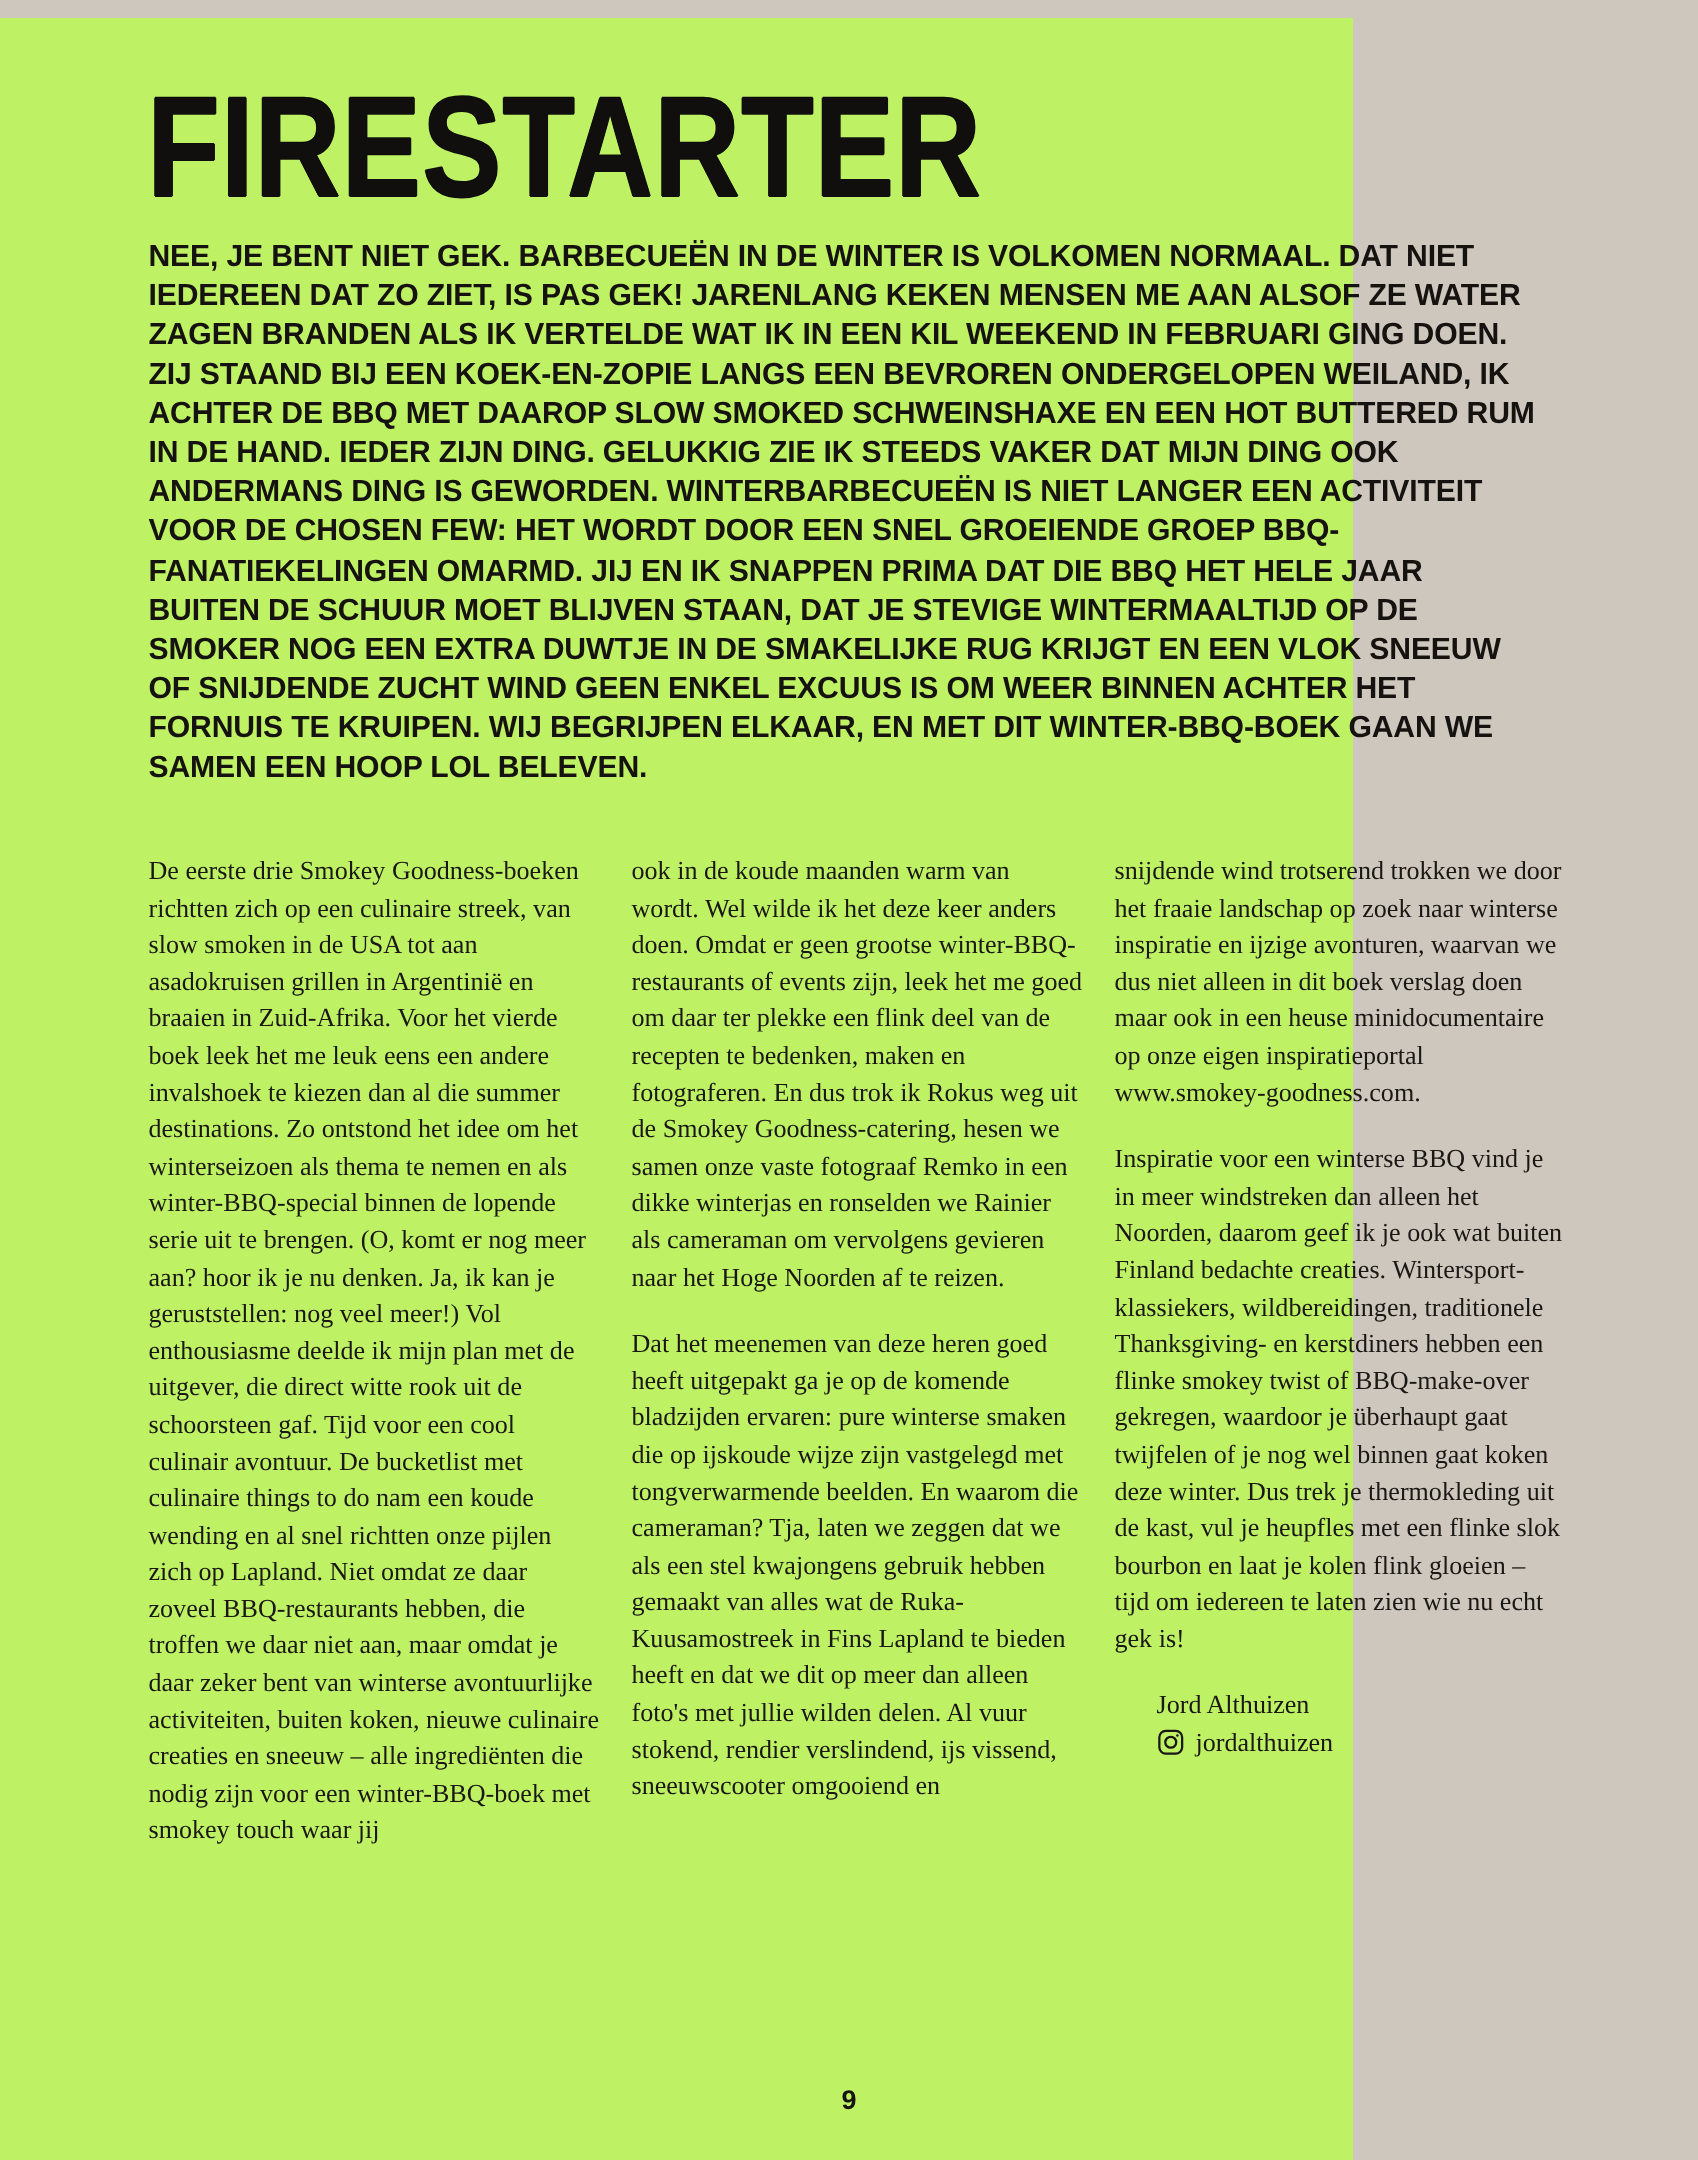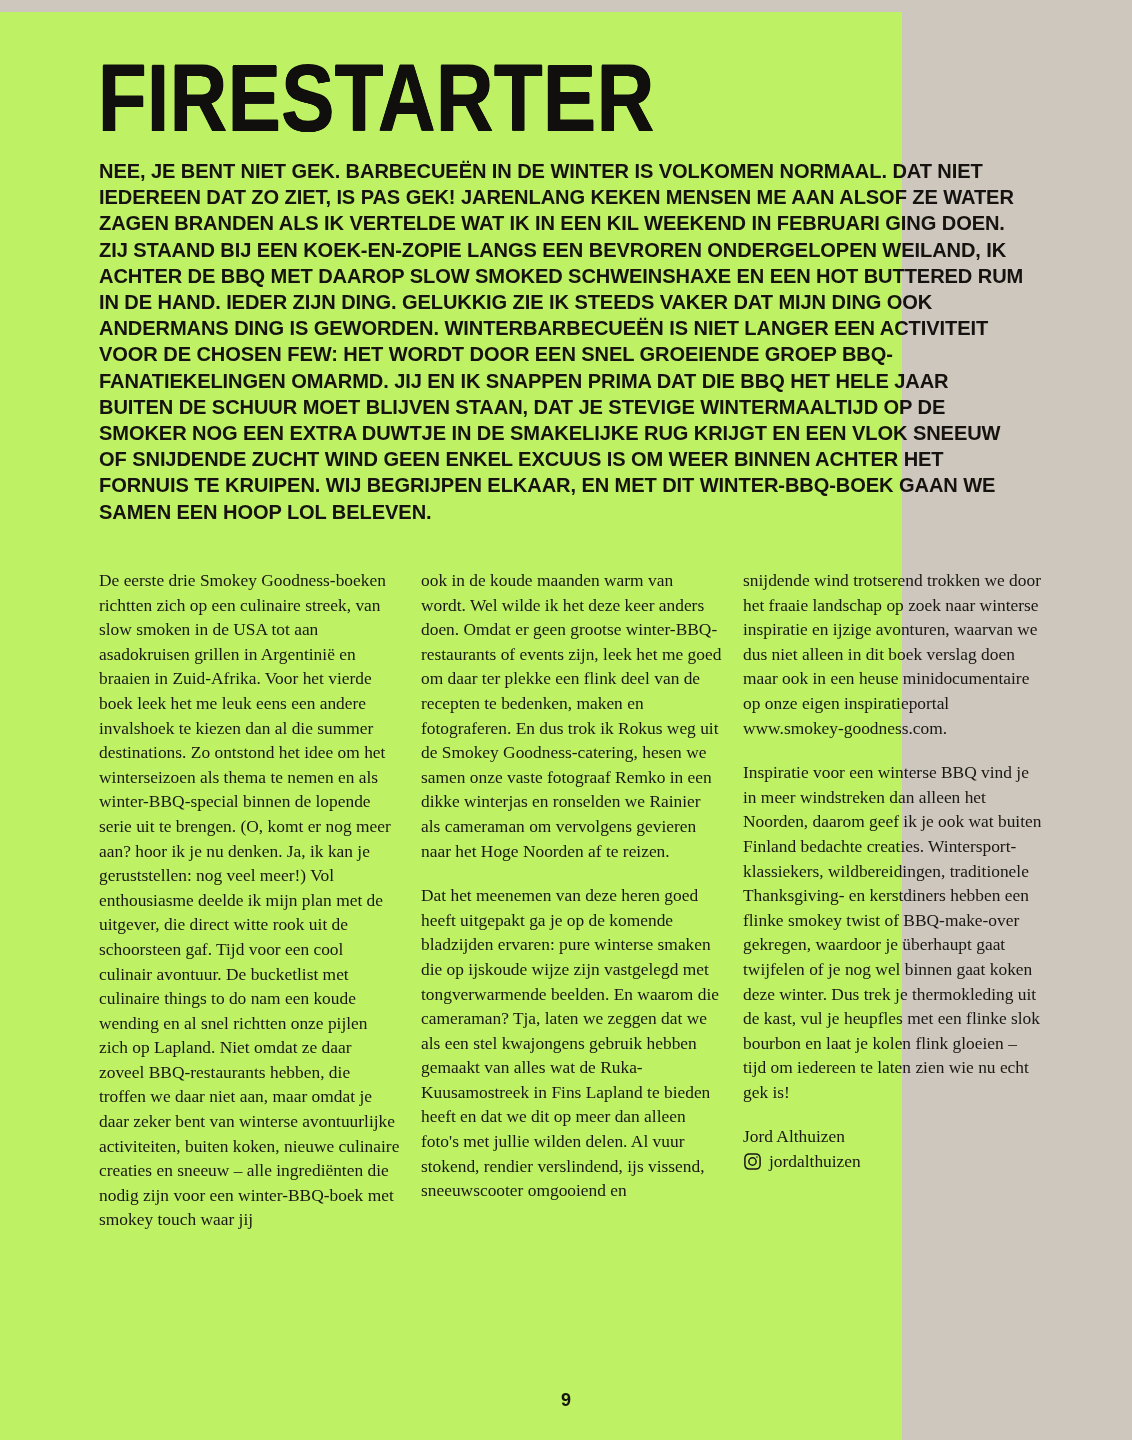--- a/index.html
+++ b/index.html
@@ -90,20 +90,21 @@
     line-height: 24.6px;
     color: #1a1714;
     text-align: left;
     hyphens: none;
   }
   .col p:last-child { margin-bottom: 0; }
 
   
   .sign {
     margin-top: 4px;
+    margin-left: 28px;
   }
   .sign-name {
     font-family: "Liberation Serif", serif;
     font-size: 17.4px;
     line-height: 24.6px;
     color: #1a1714;
   }
   .sign-social {
     display: flex;
     align-items: center;

